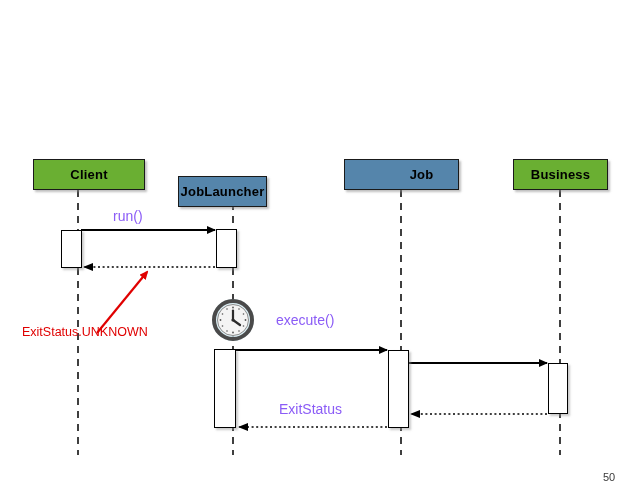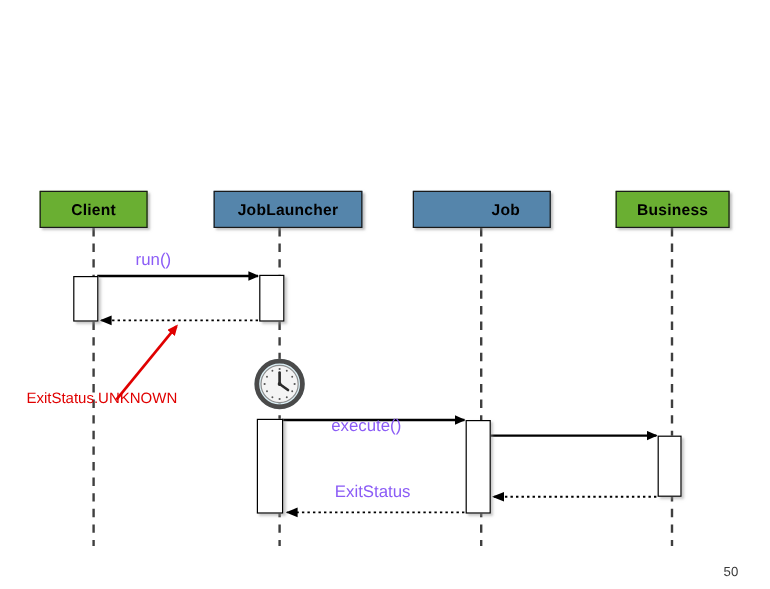--- a/index.html
+++ b/index.html
@@ -99,44 +99,44 @@
       <line x1="215" y1="267" x2="84" y2="267" stroke-width="1.6" stroke-dasharray="2,2.6" marker-end="url(#arrow-open)"></line>
       <line x1="235" y1="350" x2="387" y2="350" stroke-width="2" marker-end="url(#arrow-solid)"></line>
       <line x1="408" y1="363" x2="547" y2="363" stroke-width="2" marker-end="url(#arrow-solid)"></line>
       <line x1="547" y1="414" x2="411" y2="414" stroke-width="1.6" stroke-dasharray="2,2.6" marker-end="url(#arrow-open)"></line>
       <line x1="387" y1="427" x2="239" y2="427" stroke-width="1.6" stroke-dasharray="2,2.6" marker-end="url(#arrow-open)"></line>
     </g>
 
     <line x1="97" y1="333" x2="147" y2="272" stroke="#e00000" stroke-width="2.2" marker-end="url(#arrow-red)"></line>
   </svg>
 
-  <div class="lifeline-box" style="left:33px; top:159px; width:90px; height:31px; background:#6aaf32;">
+  <div class="lifeline-box" style="left:33px; top:159px; width:112px; height:31px; background:#6aaf32;">
     <span>Client</span>
   </div>
 
-  <div class="lifeline-box" style="left:178px; top:159px; width:124px; height:31px; background:#5585ab;">
+  <div class="lifeline-box" style="left:178px; top:176px; width:89px; height:31px; background:#5585ab;">
     <span>JobLauncher</span>
   </div>
 
   <div class="lifeline-box" style="left:344px; top:159px; width:115px; height:31px; background:#5585ab;padding-left:40px;">
     <span>Job</span>
   </div>
 
   <div class="lifeline-box" style="left:513px; top:159px; width:95px; height:31px; background:#6aaf32;">
     <span>Business</span>
   </div>
 
   <div class="activation" style="left:61px; top:230px; width:21px; height:38px;"></div>
   <div class="activation" style="left:216px; top:229px; width:21px; height:39px;"></div>
   <div class="activation" style="left:214px; top:349px; width:22px; height:79px;"></div>
   <div class="activation" style="left:388px; top:350px; width:21px; height:78px;"></div>
   <div class="activation" style="left:548px; top:363px; width:20px; height:51px;"></div>
 
   <div class="msg-label" style="left:113px; top:208px;">run()</div>
-  <div class="msg-label" style="left:276px; top:346px;text-align:center;">execute()</div>
+  <div class="msg-label" style="left:276px; top:312px;text-align:center;">execute()</div>
   <div class="msg-label" style="left:279px; top:401px;">ExitStatus</div>
 
   <svg class="clock" style="left:211px; top:298px;" viewBox="0 0 44 44" xmlns="http://www.w3.org/2000/svg">
     <circle cx="22" cy="22" r="21" fill="#cfe9f2" opacity="0.75"></circle>
     <circle cx="22" cy="22" r="19" fill="none" stroke="#4a4a4a" stroke-width="4"></circle>
     <circle cx="22" cy="22" r="15.5" fill="#f4f4f4" stroke="#8d8d8d" stroke-width="1"></circle>
     <g fill="#555555">
       <circle cx="22" cy="9.5" r="0.9"></circle>
       <circle cx="28" cy="11" r="0.8"></circle>
       <circle cx="32.5" cy="16" r="0.8"></circle>

